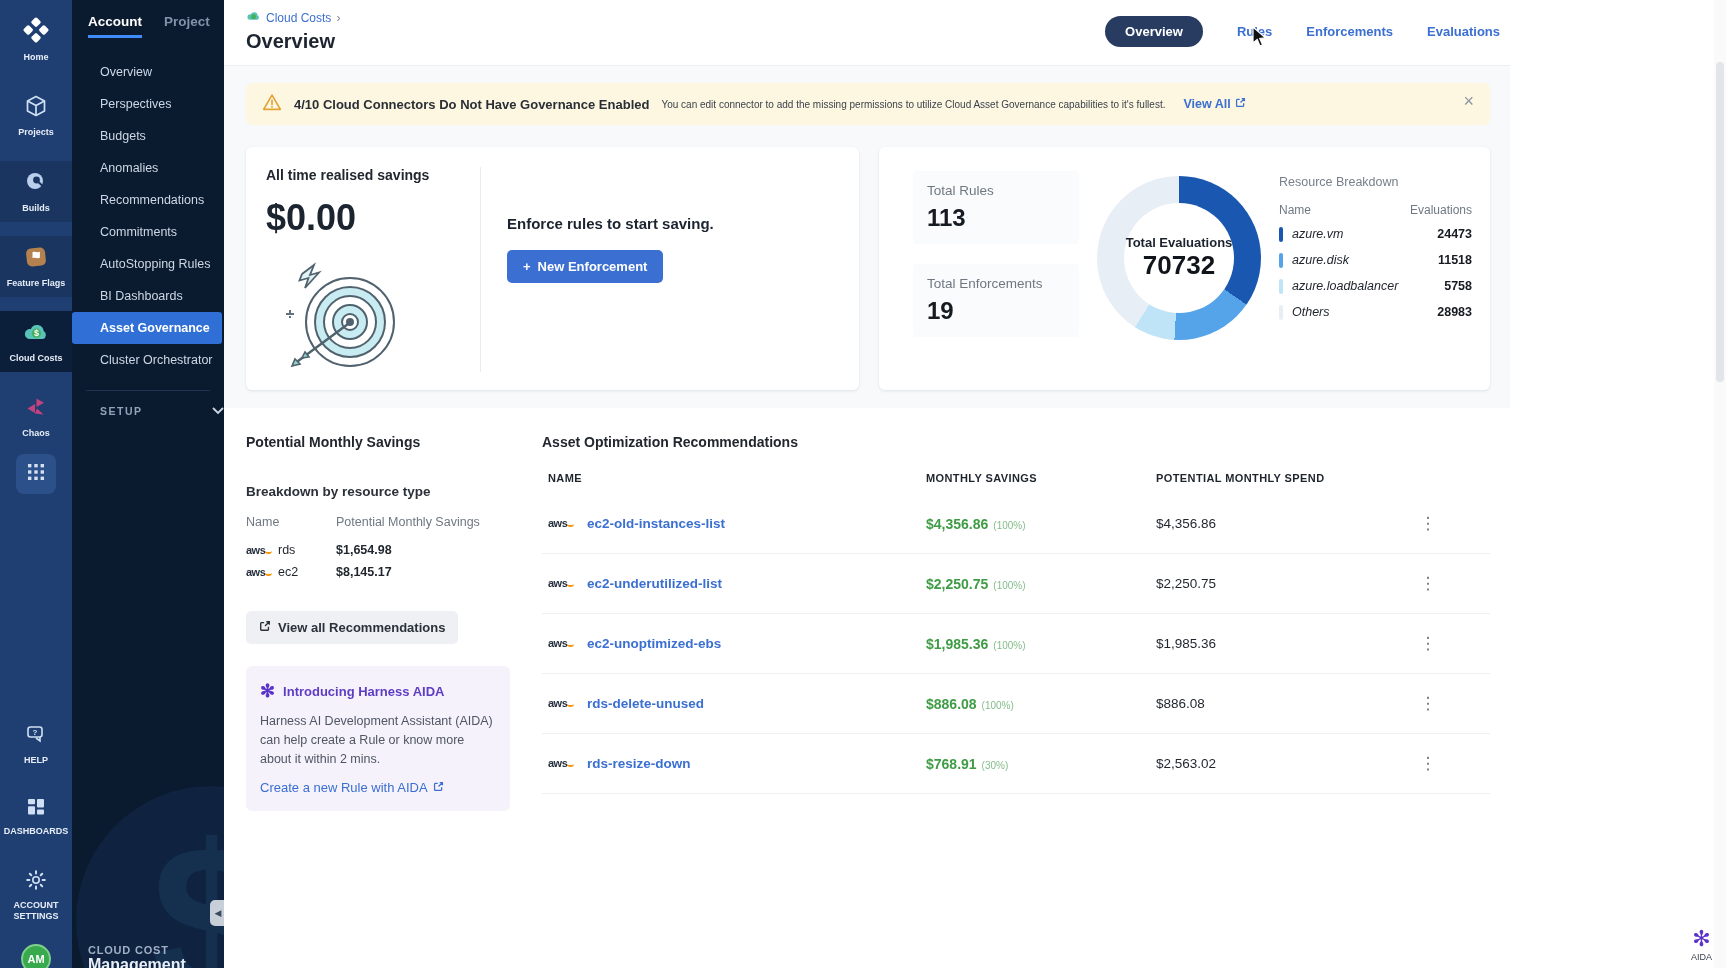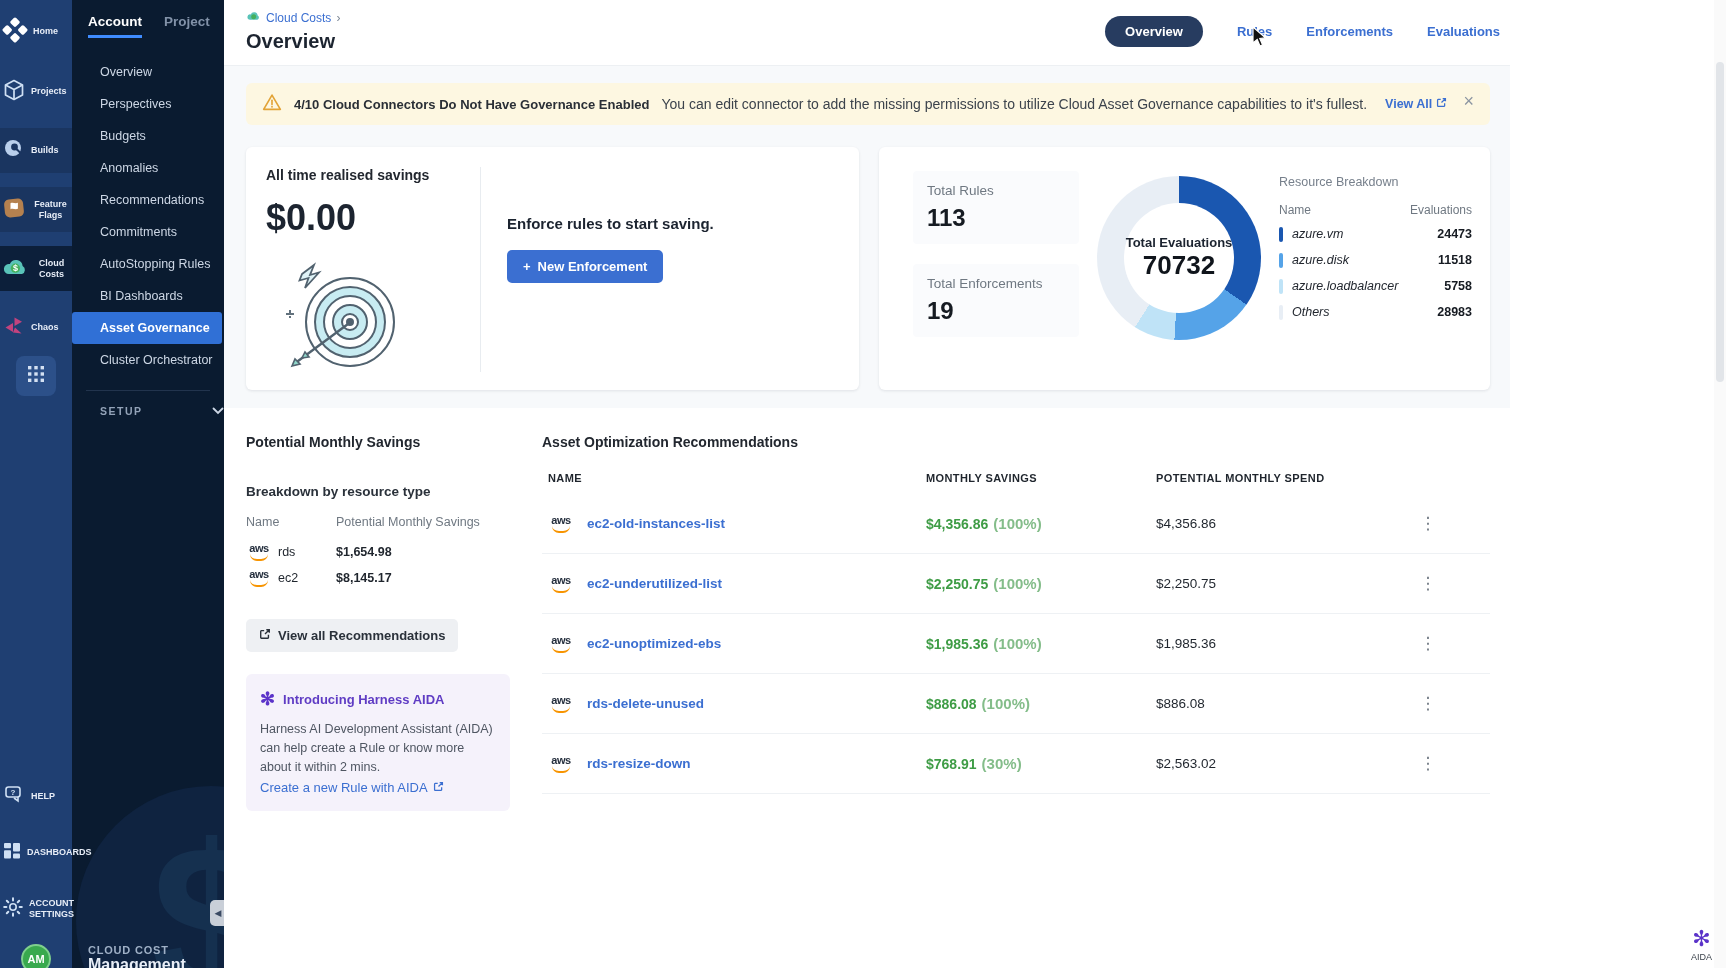--- a/index.html
+++ b/index.html
@@ -3,21 +3,21 @@
 <meta charset="utf-8">
 <style>
   * { margin:0; padding:0; box-sizing:border-box; }
   html,body { width:1726px; height:968px; overflow:hidden; }
   body { font-family:"Liberation Sans", sans-serif; background:#fff; position:relative; color:#22272f; }
 
   .app { display:flex; width:100%; height:100%; }
 
   
   .rail { width:72px; background:#1f3f72; display:flex; flex-direction:column; align-items:center; padding:8px 0 0; flex-shrink:0; z-index:5; }
-  .rail-item { width:72px; padding:9px 2px 8px; display:flex; flex-direction:row; align-items:center; gap:5px; cursor:pointer; }
+  .rail-item { width:72px; padding:9px 2px 8px; display:flex; flex-direction:column; align-items:center; gap:5px; cursor:pointer; }
   .rail-item .lbl { font-size:9px; color:#e7edf7; text-align:center; line-height:1.25; font-weight:bold; }
   .rail-item.sel { background:#0c1f3a; }
   .rail-item.dim { background:#1a3560; }
   .rail-gap { height:14px; }
   .rail-bottom { margin-top:auto; display:flex; flex-direction:column; align-items:center; width:100%; }
   .grid-box { width:40px; height:40px; border-radius:8px; background:#2c5089; display:flex; align-items:center; justify-content:center; margin:6px 0 0; cursor:pointer; }
   .avatar { width:30px; height:30px; border-radius:50%; background:#39a94e; color:#fff; font-size:11px; font-weight:bold; display:flex; align-items:center; justify-content:center; margin:14px 0 -6px; border:2px solid #7fd08d; }
 
   
   .sidebar { width:152px; background:#0a1b30; flex-shrink:0; position:relative; overflow:hidden; display:flex; flex-direction:column; padding-top:14px; z-index:4; }
@@ -47,21 +47,21 @@
   .page-title { font-size:20px; font-weight:bold; margin-top:5px; color:#1c2430; }
   .top-tabs { position:absolute; right:10px; top:16px; display:flex; align-items:center; gap:34px; }
   .top-tab { font-size:13px; color:#3b6fd1; font-weight:bold; cursor:pointer; }
   .top-tab.pill { background:#273c60; color:#fff; padding:8px 20px; border-radius:16px; }
 
   .band { background:#f7f9fb; padding:17px 20px 18px 22px; }
 
   
   .banner { background:#fdf7e1; border-radius:6px; display:flex; align-items:center; gap:12px; padding:10px 16px; position:relative; }
   .banner .b-title { font-size:13px; font-weight:bold; color:#2a2f36; }
-  .banner .b-body { font-size:14px; color:#3c434c; }
+  .banner .b-body { font-size:10px; color:#3c434c; }
   .banner .b-link { font-size:12.5px; color:#3b6fd1; font-weight:bold; margin-left:6px; cursor:pointer; display:flex; align-items:center; gap:4px; }
   .banner .b-close { position:absolute; right:16px; top:8px; font-size:18px; color:#8b95a1; cursor:pointer; }
 
   
   .cards-row { display:flex; gap:20px; margin-top:22px; }
   .card { background:#fff; border-radius:6px; box-shadow:0 1px 3px rgba(20,30,50,.10); }
   .card1 { width:613px; height:243px; display:flex; padding:20px 0 18px 20px; }
   .c1-left { width:215px; position:relative; border-right:1px solid #e8ecf0; }
   .c1-title { font-size:14px; font-weight:bold; color:#22272f; }
   .c1-amount { font-size:36px; font-weight:bold; margin-top:14px; color:#1c2430; }
@@ -99,36 +99,36 @@
   .pot-table { margin-top:16px; font-size:12.5px; }
   .pot-thead { display:flex; color:#6f7882; margin-bottom:10px; }
   .pot-thead .c1, .pot-row .c1 { width:90px; }
   .pot-row { display:flex; align-items:center; padding:4px 0; color:#1f252d; }
   .pot-row .c1 { display:flex; align-items:center; gap:6px; }
   .pot-row .c2 { font-weight:bold; }
   .btn-grey { margin-top:28px; background:#eef0f3; border:none; font-family:inherit; border-radius:5px; padding:9px 13px; font-size:13px; font-weight:bold; color:#2a313a; display:inline-flex; align-items:center; gap:7px; cursor:pointer; }
   .aida-card { margin-top:22px; background:#f5f2fb; border-radius:6px; padding:14px 14px 16px; }
   .aida-head { display:flex; align-items:center; gap:8px; font-size:13px; font-weight:bold; color:#5f3cc4; }
   .aida-body { font-size:12.5px; color:#4f5662; line-height:1.5; margin-top:10px; }
-  .aida-link { font-size:13px; color:#3b6fd1; margin-top:4px; display:flex; align-items:center; gap:5px; cursor:pointer; }
+  .aida-link { font-size:13px; color:#3b6fd1; margin-top:12px; display:flex; align-items:center; gap:5px; cursor:pointer; }
 
   .reco-col { flex:1; max-width:952px; }
   .reco-title { font-size:14px; font-weight:bold; }
   .reco-table { margin-top:22px; }
   .reco-head { display:grid; grid-template-columns:378px 230px 262px 1fr; font-size:11px; font-weight:bold; letter-spacing:.4px; color:#1f252d; padding:0 0 10px 6px; }
   .reco-row { display:grid; grid-template-columns:378px 230px 262px 1fr; align-items:center; height:60px; border-bottom:1px solid #eef1f4; padding-left:6px; }
   .reco-row:first-of-type { border-top:1px solid #eef1f4; }
   .r-name { display:flex; align-items:center; gap:13px; font-size:13.5px; font-weight:bold; color:#3b6fd1; cursor:pointer; }
   .r-sav { font-size:14px; font-weight:bold; color:#3e9c45; }
-  .r-sav .pct { font-size:15px; font-weight:bold; color:#84bd8a; margin-left:5px; }
+  .r-sav .pct { font-size:10px; font-weight:normal; color:#84bd8a; margin-left:5px; }
   .r-spend { font-size:13.5px; color:#1f252d; }
   .kebab { font-size:17px; color:#6f7882; cursor:pointer; width:20px; text-align:center; }
 
   
-  .aws { display:inline-flex; flex-direction:column; align-items:center; width:26px; }
+  .aws { display:inline-flex; flex-direction:row; align-items:center; width:26px; }
   .aws b { font-size:11px; font-weight:bold; color:#252f3e; line-height:1; letter-spacing:-.5px; }
   .aws i { display:block; width:18px; height:7px; border:solid #f79400; border-width:0 0 2px 0; border-radius:0 0 9px 9px; margin-top:0px; }
 
   
   .cursor { position:absolute; left:1252px; top:26px; z-index:50; pointer-events:none; }
   .aida-fab { position:absolute; right:14px; bottom:6px; display:flex; flex-direction:column; align-items:center; cursor:pointer; z-index:40; }
   .aida-fab .fl { font-size:22px; color:#5b33c9; line-height:1; }
   .aida-fab .ft { font-size:9px; color:#3c434c; margin-top:2px; }
   .scrollbar { position:absolute; right:0; top:0; bottom:0; width:12px; background:#fafafa; z-index:30; }
   .scrollbar .thumb { position:absolute; top:62px; right:2px; width:8px; height:320px; border-radius:4px; background:#e2e5e9; }

